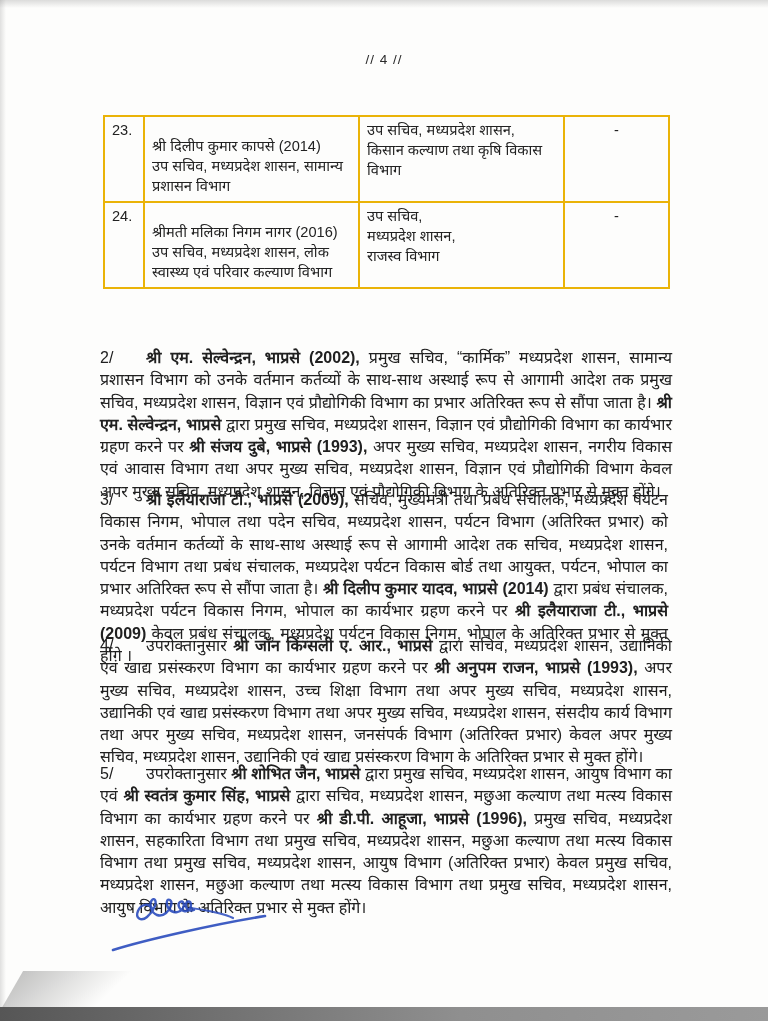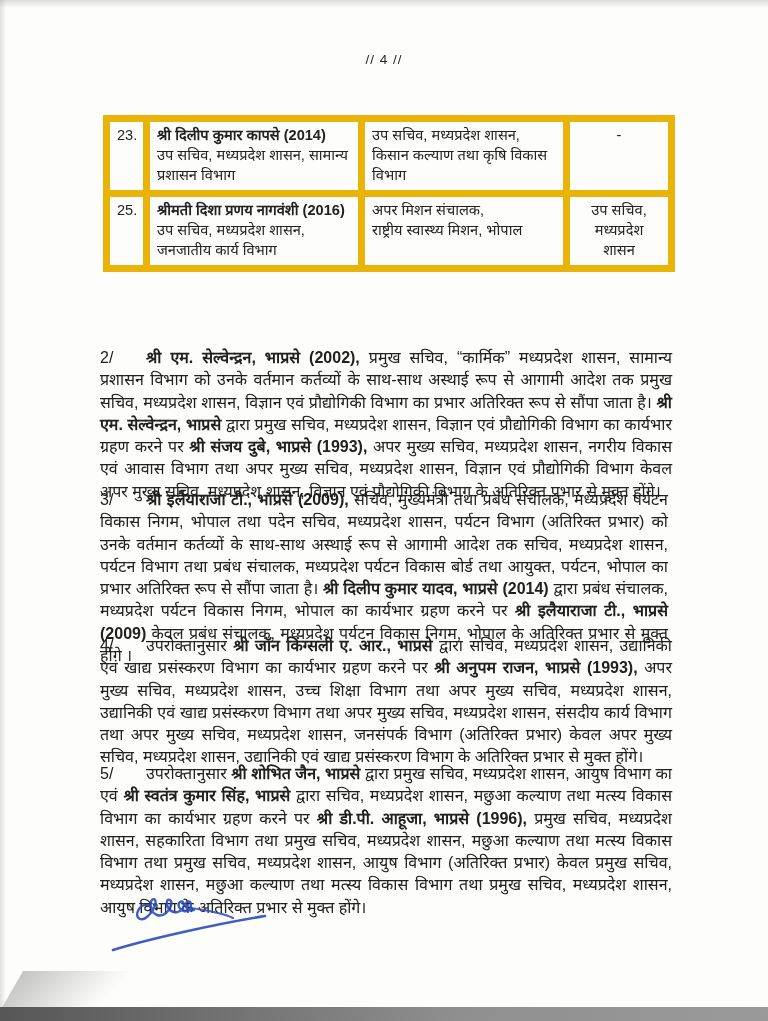--- a/index.html
+++ b/index.html
@@ -21,26 +21,26 @@
   .page-num{
     position:absolute;top:52px;left:0;width:100%;text-align:center;
     font-size:13.5px;letter-spacing:1px;color:#2a2a2a;
   }
   table.officers{
     position:absolute;top:115px;left:103px;width:565px;
     border-collapse:collapse;table-layout:fixed;
     font-size:14.6px;line-height:20px;color:#222;
   }
   table.officers td{
-    border:7px solid #eab308;vertical-align:top;padding:3px 7px 5px 7px;
+    border:2px solid #eab308;vertical-align:top;padding:3px 7px 5px 7px;
     white-space:pre-line;
   }
   td.c-sno{text-align:left;padding-left:9px;}
   td.c-remark{text-align:center;}
-  .officer-name{font-weight:bold;display:block;}
+  .officer-name{font-weight:normal;display:block;margin-top:16px;}
   .para{
     position:relative;margin:0;padding:0 96px 0 100px;
     font-size:16px;line-height:22.3px;text-align:justify;color:#202020;
   }
   .pnum{display:inline-block;width:46px;font-weight:normal;}
   .b{font-weight:bold;}
   #p2{position:absolute;top:347px;left:0;right:0;}
   #p3{position:absolute;top:489px;left:0;right:4px;}
   #p4{position:absolute;top:635px;left:0;right:0;}
   #p5{position:absolute;top:763px;left:0;right:0;}
@@ -64,26 +64,26 @@
     </colgroup>
     <tbody>
       <tr>
         <td class="c-sno">23.</td>
         <td class="c-name"><span class="officer-name">श्री दिलीप कुमार कापसे (2014)</span><span>उप सचिव, मध्यप्रदेश शासन, सामान्य प्रशासन विभाग</span></td>
         <td class="c-post">उप सचिव, मध्यप्रदेश शासन,
 किसान कल्याण तथा कृषि विकास विभाग</td>
         <td class="c-remark">-</td>
       </tr>
       <tr>
-        <td class="c-sno">25.</td>
-        <td class="c-name"><span class="officer-name">श्रीमती दिशा प्रणय नागवंशी (2016)</span><span>उप सचिव, मध्यप्रदेश शासन, जनजातीय कार्य विभाग</span></td>
-        <td class="c-post">अपर मिशन संचालक,
-राष्ट्रीय स्वास्थ्य मिशन, भोपाल</td>
-        <td class="c-remark">उप सचिव,
-मध्यप्रदेश शासन</td>
+        <td class="c-sno">24.</td>
+        <td class="c-name"><span class="officer-name">श्रीमती मलिका निगम नागर (2016)</span><span>उप सचिव, मध्यप्रदेश शासन, लोक स्वास्थ्य एवं परिवार कल्याण विभाग</span></td>
+        <td class="c-post">उप सचिव,
+मध्यप्रदेश शासन,
+राजस्व विभाग</td>
+        <td class="c-remark">-</td>
       </tr>
     </tbody>
   </table>
 
   <p class="para" id="p2">
     <span class="pnum">2/</span><span class="b">श्री एम. सेल्वेन्द्रन, भाप्रसे (2002),</span><span> प्रमुख सचिव, “कार्मिक” मध्यप्रदेश शासन, सामान्य प्रशासन विभाग को उनके वर्तमान कर्तव्यों के साथ-साथ अस्थाई रूप से आगामी आदेश तक प्रमुख सचिव, मध्यप्रदेश शासन, विज्ञान एवं प्रौद्योगिकी विभाग का प्रभार अतिरिक्त रूप से सौंपा जाता है। </span><span class="b">श्री एम. सेल्वेन्द्रन, भाप्रसे</span><span> द्वारा प्रमुख सचिव, मध्यप्रदेश शासन, विज्ञान एवं प्रौद्योगिकी विभाग का कार्यभार ग्रहण करने पर </span><span class="b">श्री संजय दुबे, भाप्रसे (1993),</span><span> अपर मुख्य सचिव, मध्यप्रदेश शासन, नगरीय विकास एवं आवास विभाग तथा अपर मुख्य सचिव, मध्यप्रदेश शासन, विज्ञान एवं प्रौद्योगिकी विभाग केवल अपर मुख्य सचिव, मध्यप्रदेश शासन, विज्ञान एवं प्रौद्योगिकी विभाग के अतिरिक्त प्रभार से मुक्त होंगे।</span>
   </p>
 
   <p class="para" id="p3">
     <span class="pnum">3/</span><span class="b">श्री इलैयाराजा टी., भाप्रसे (2009),</span><span> सचिव, मुख्यमंत्री तथा प्रबंध संचालक, मध्यप्रदेश पर्यटन विकास निगम, भोपाल तथा पदेन सचिव, मध्यप्रदेश शासन, पर्यटन विभाग (अतिरिक्त प्रभार) को उनके वर्तमान कर्तव्यों के साथ-साथ अस्थाई रूप से आगामी आदेश तक सचिव, मध्यप्रदेश शासन, पर्यटन विभाग तथा प्रबंध संचालक, मध्यप्रदेश पर्यटन विकास बोर्ड तथा आयुक्त, पर्यटन, भोपाल का प्रभार अतिरिक्त रूप से सौंपा जाता है। </span><span class="b">श्री दिलीप कुमार यादव, भाप्रसे (2014)</span><span> द्वारा प्रबंध संचालक, मध्यप्रदेश पर्यटन विकास निगम, भोपाल का कार्यभार ग्रहण करने पर </span><span class="b">श्री इलैयाराजा टी., भाप्रसे (2009)</span><span> केवल प्रबंध संचालक, मध्यप्रदेश पर्यटन विकास निगम, भोपाल के अतिरिक्त प्रभार से मुक्त होंगे ।</span>

